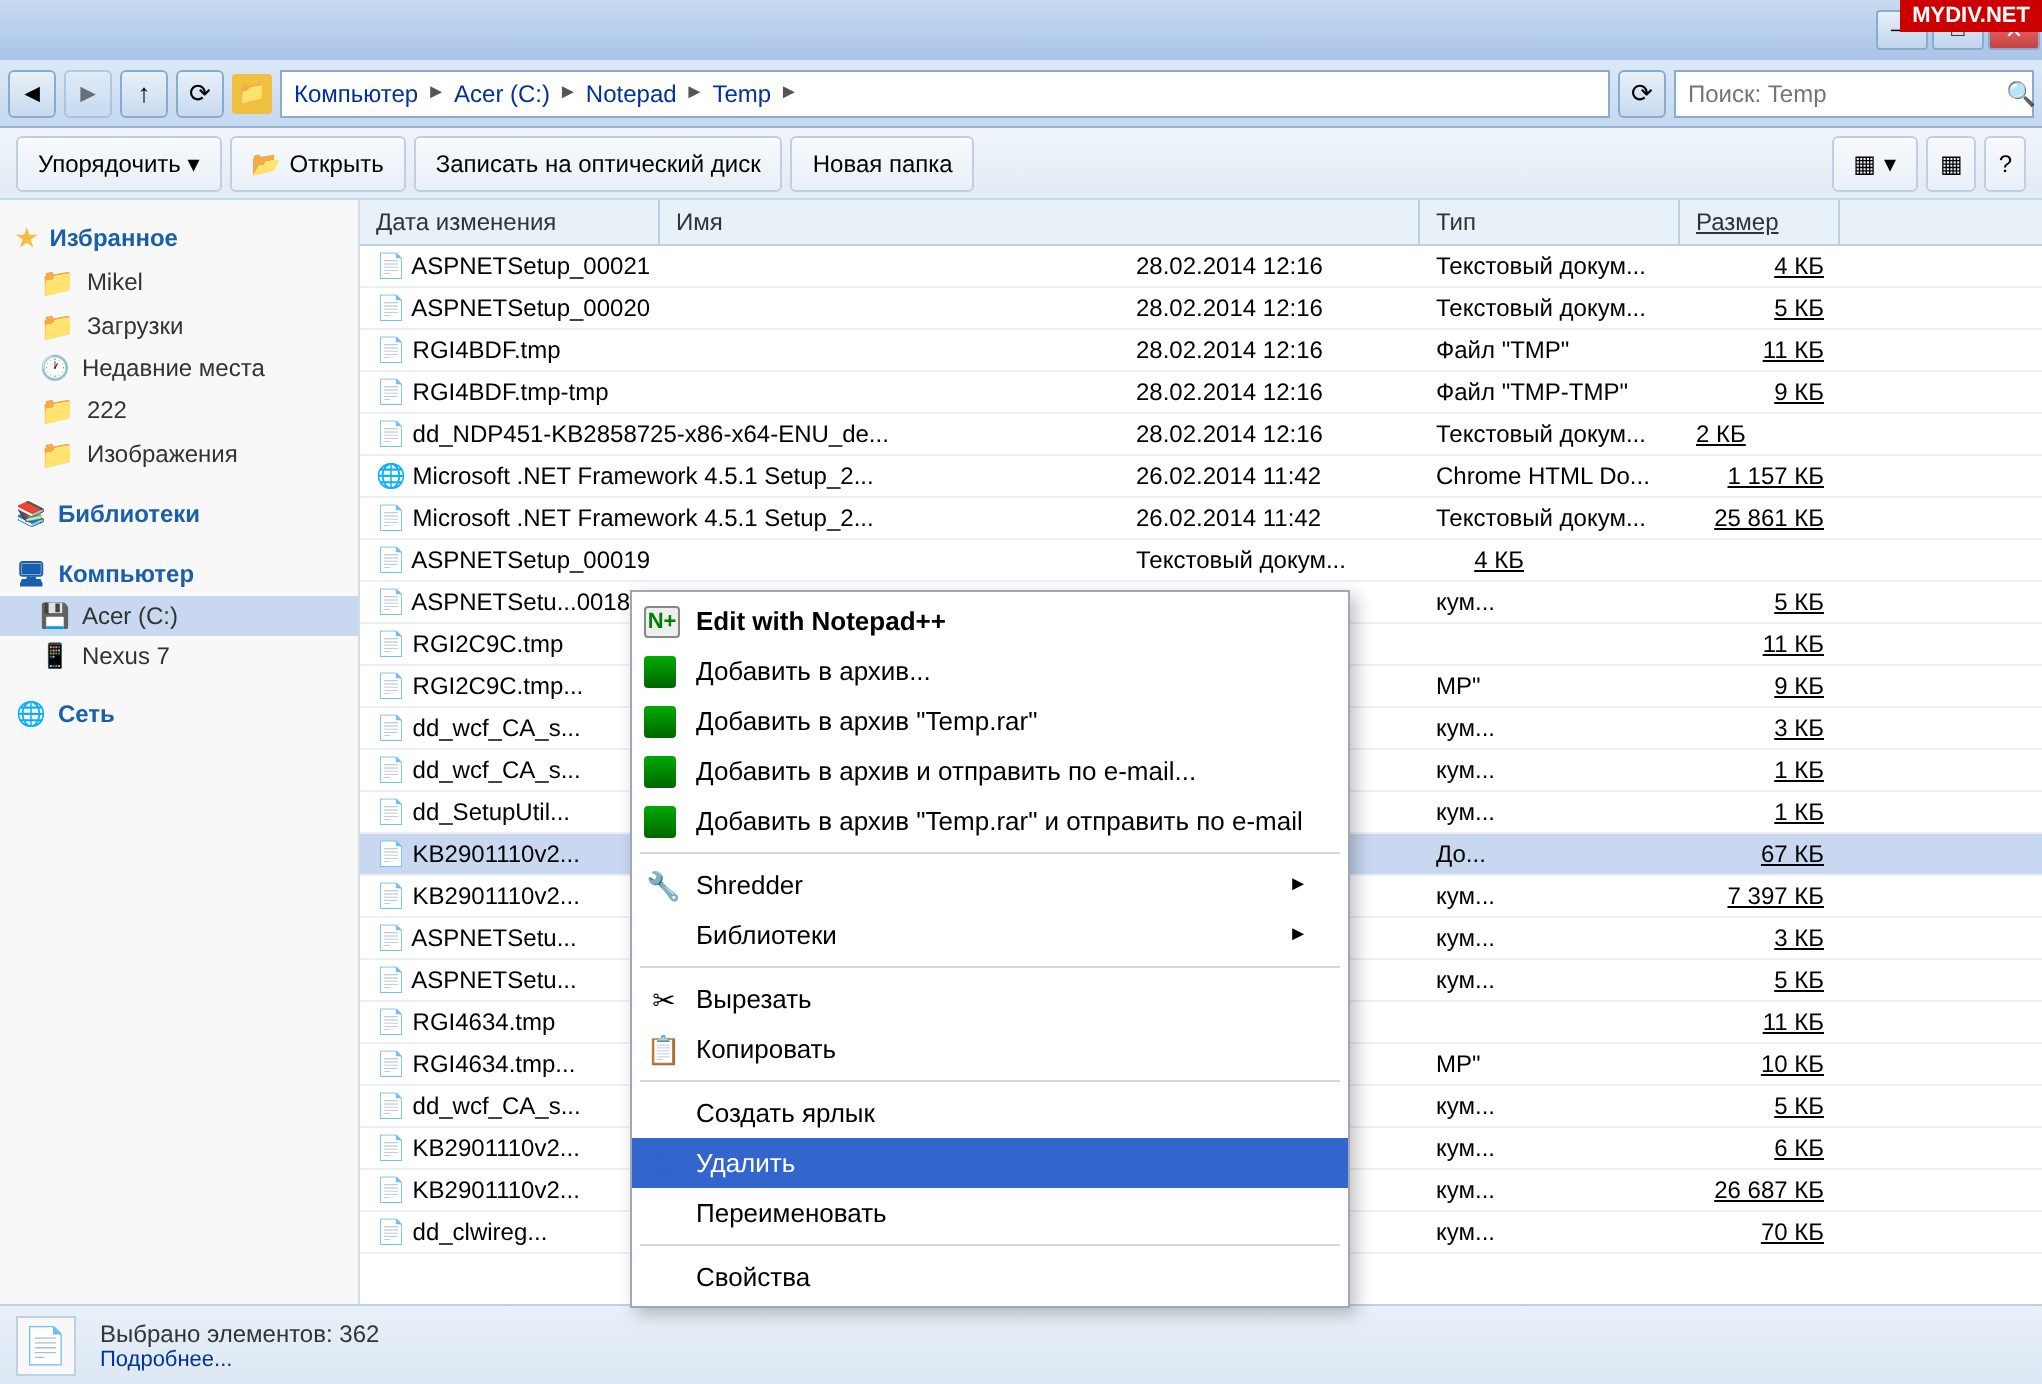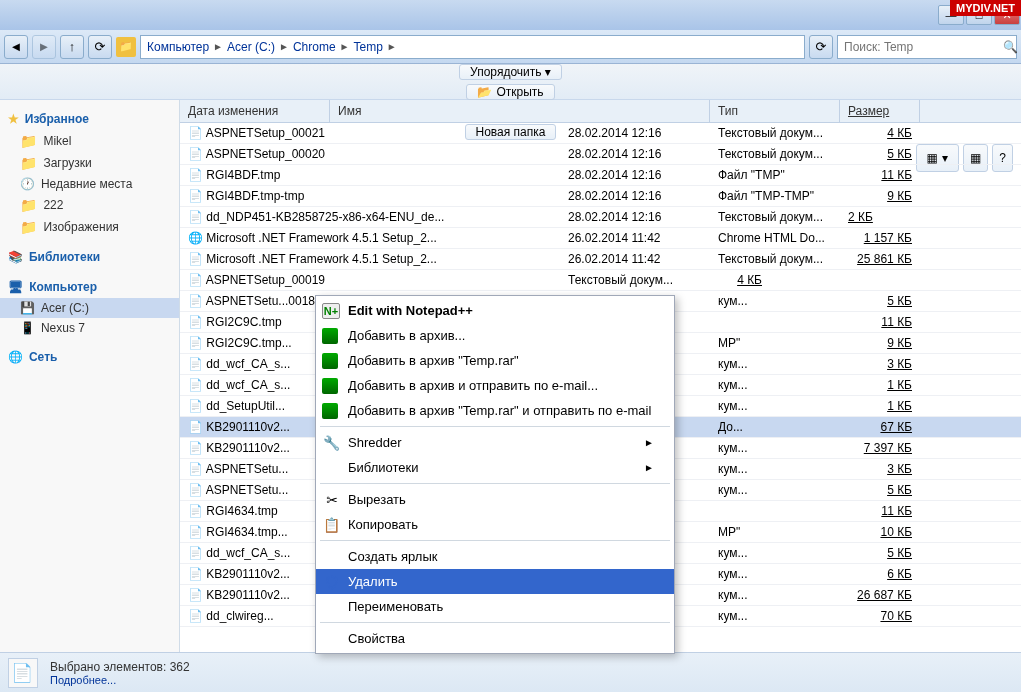--- a/index.html
+++ b/index.html
@@ -115,21 +115,20 @@
 
     
     .toolbar {
       height: 36px;
       background: linear-gradient(to bottom, #f0f4f8, #e2ecf6);
       display: flex;
       align-items: center;
       padding: 0 8px;
       gap: 4px;
       border-bottom: 1px solid #c8d8ec;
-      flex-direction: column;
     }
     .toolbar-btn {
       height: 28px;
       padding: 0 10px;
       background: linear-gradient(to bottom, #f8fafc, #e8f0f8);
       border: 1px solid #c0d0e4;
       border-radius: 3px;
       cursor: pointer;
       display: flex;
       align-items: center;
@@ -313,21 +312,21 @@
   <div class="nav-btn">◄</div>
   <div class="nav-btn" style="opacity:0.5">►</div>
   <div class="nav-btn">↑</div>
   <div class="nav-btn">⟳</div>
   <div style="width:20px;height:20px;background:#f0c040;border-radius:2px;display:flex;align-items:center;justify-content:center;font-size:11px;">📁</div>
   <div class="address-path">
     <span class="breadcrumb-item">Компьютер</span>
     <span class="breadcrumb-sep">►</span>
     <span class="breadcrumb-item">Acer (C:)</span>
     <span class="breadcrumb-sep">►</span>
-    <span class="breadcrumb-item">Chrome</span>
+    <span class="breadcrumb-item">Notepad</span>
     <span class="breadcrumb-sep">►</span>
     <span class="breadcrumb-item">Temp</span>
     <span class="breadcrumb-sep">►</span>
   </div>
   <div style="width:24px;height:24px;background:linear-gradient(to bottom,#e8f0f8,#c8daf0);border:1px solid #8aaccc;border-radius:3px;display:flex;align-items:center;justify-content:center;font-size:13px;cursor:pointer;">⟳</div>
   <div class="search-box">
     <input type="text" placeholder="Поиск: Temp" style="">
     <span>🔍</span>
   </div>
 </div>

